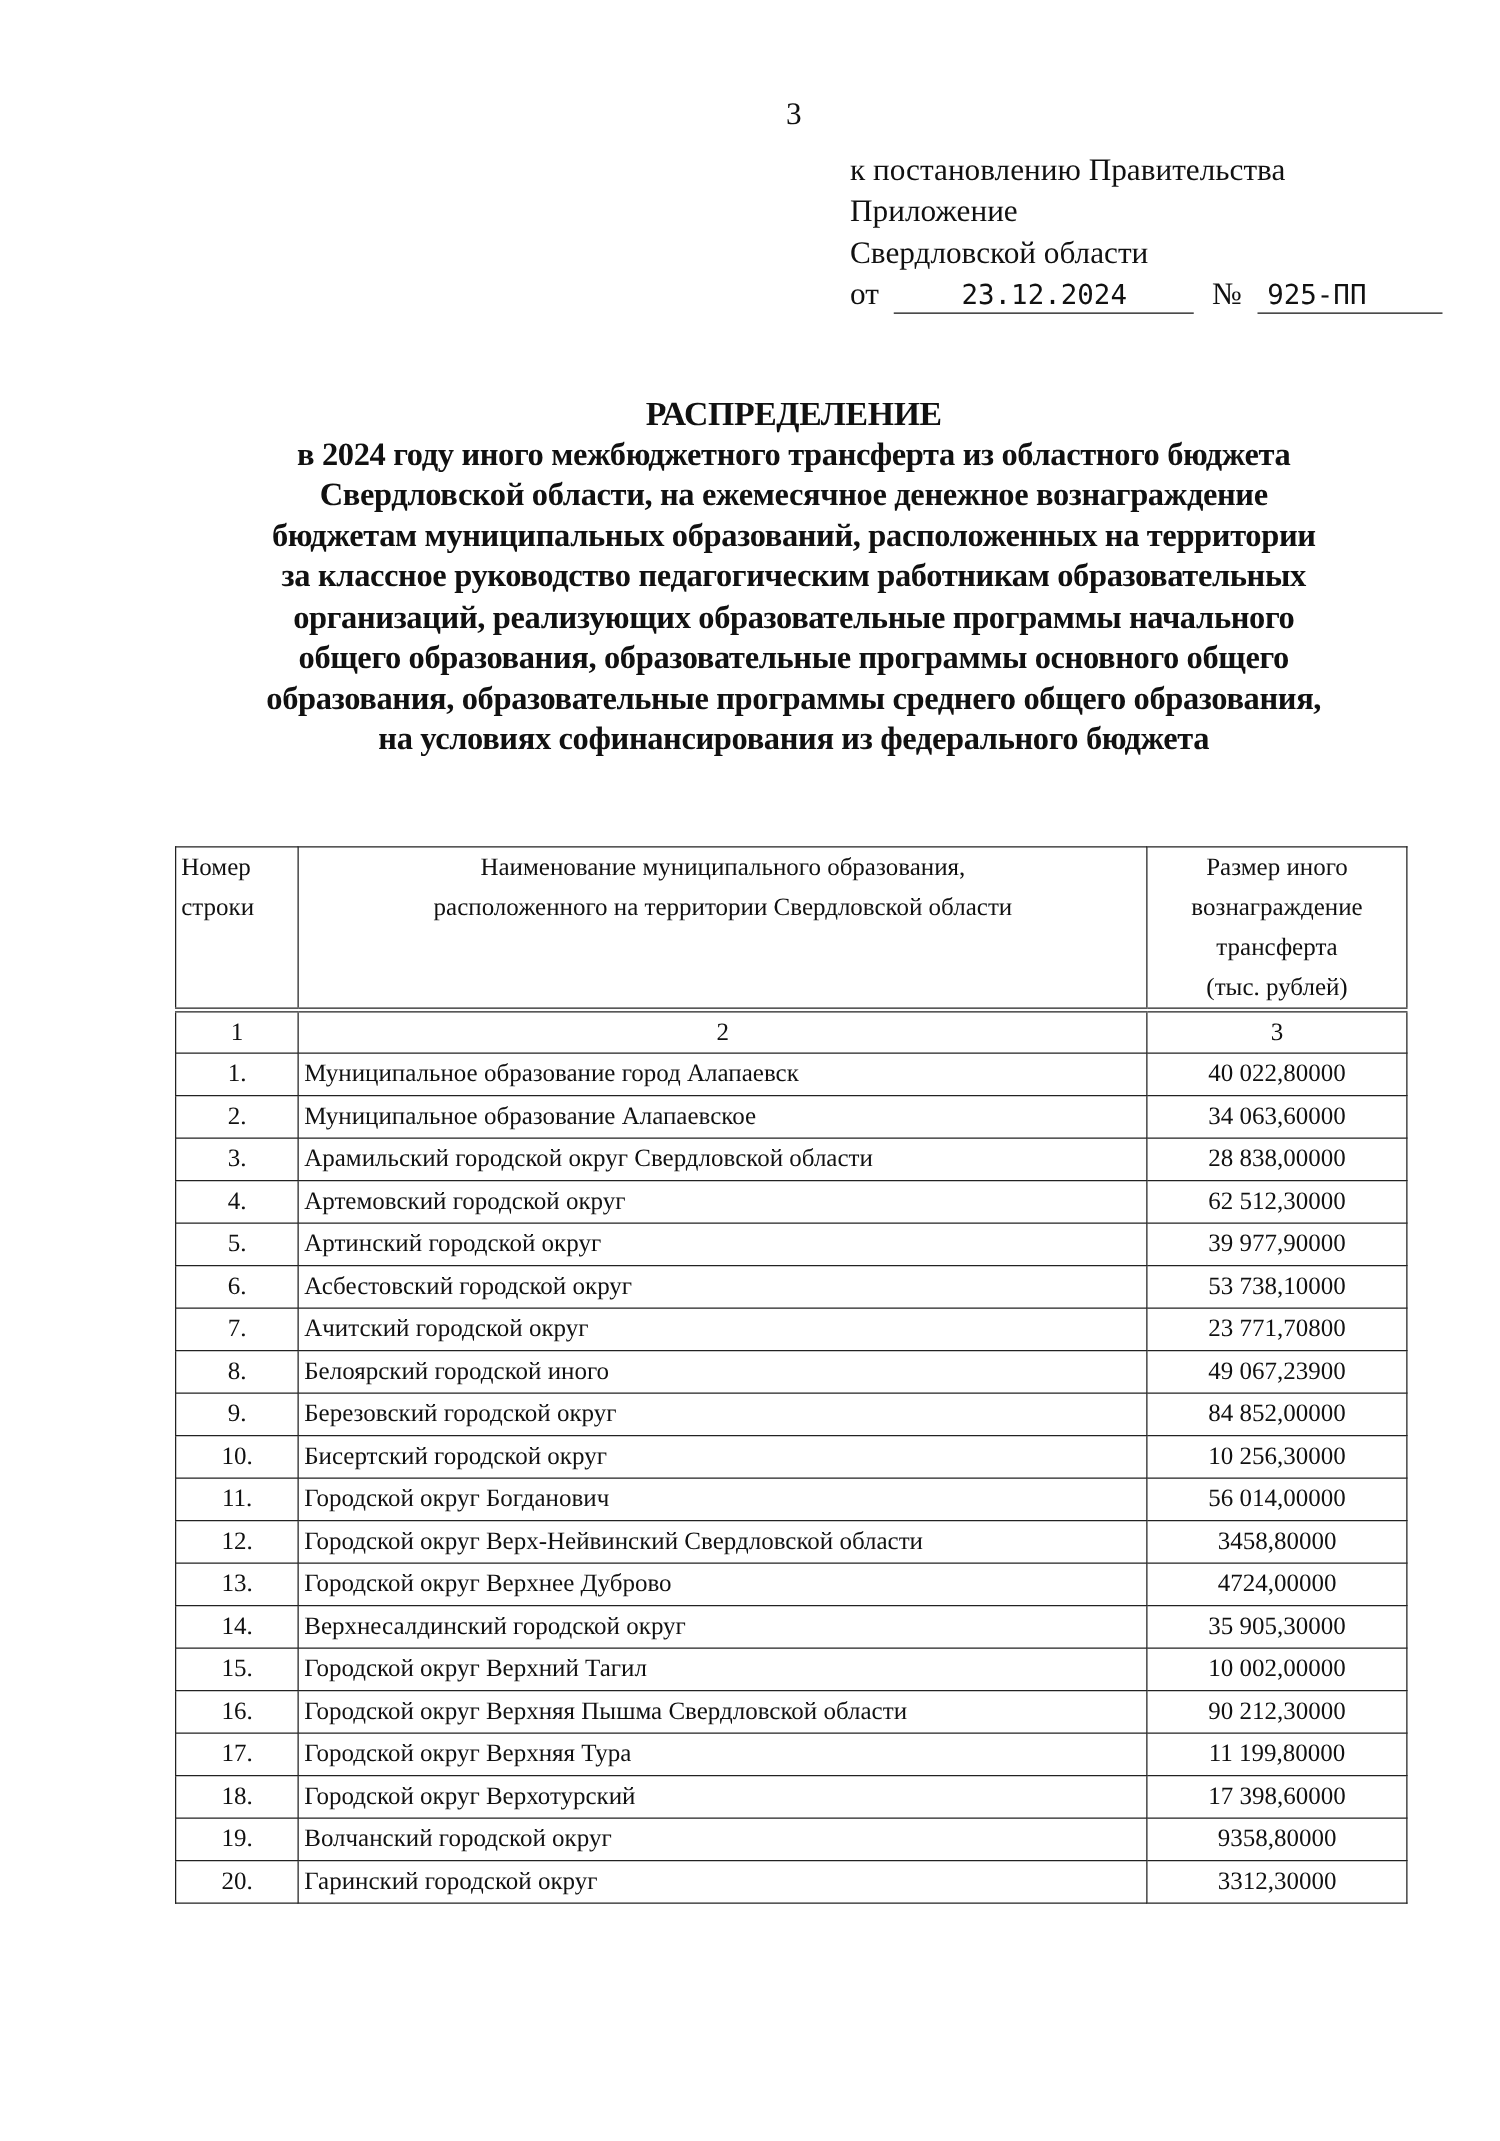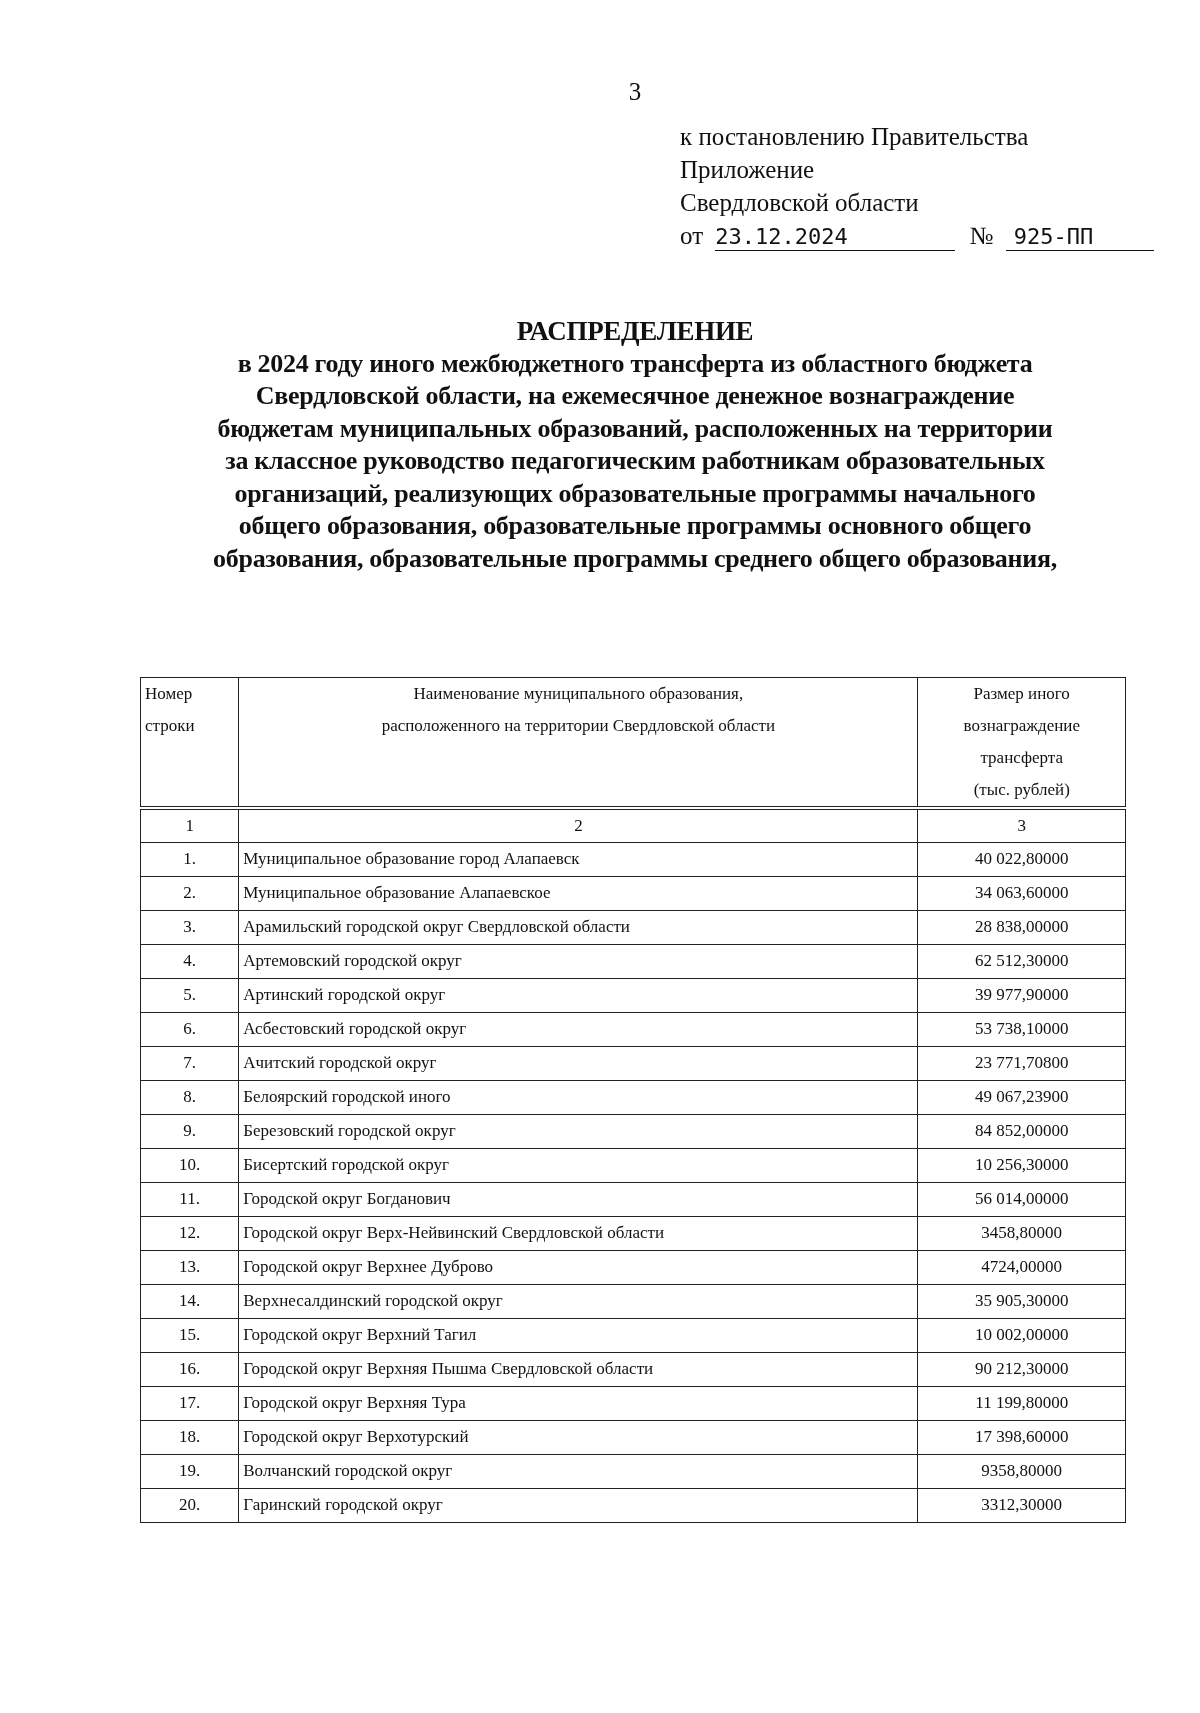--- a/index.html
+++ b/index.html
@@ -8,33 +8,33 @@
     font-family: "Liberation Serif", "DejaVu Serif", serif; color: #111;
   }
   .page-number {
     position: absolute; top: 78px; left: 0; width: 1270px; text-align: center;
     font-size: 25px;
   }
   .appendix {
     position: absolute; left: 680px; top: 120px; font-size: 25px; line-height: 33px;
   }
   .appendix div { white-space: nowrap; }
-  .sig-line { display: inline-block; border-bottom: 1px solid #111; 
+  .sig-line { display: inline-block; border-bottom: 1px solid #111; text-align: center;
     font-family: "DejaVu Sans Mono", "Liberation Mono", monospace; font-size: 22px;
     line-height: 26px; vertical-align: baseline; }
   .sig-date { width: 240px; margin-left: 6px; }
   .sig-num { width: 148px; margin-left: 6px; text-align: left; padding-left: 8px; box-sizing: border-box;}
   .title-block {
     position: absolute; left: 150px; top: 315px; width: 970px; text-align: center;
     font-weight: bold; font-size: 26px; line-height: 32.5px; letter-spacing: -0.3px;
   }
   .title-block .heading { font-size: 27px; margin-bottom: 0; }
   table.dist {
     position: absolute; left: 140px; top: 677px; width: 986px;
-    border-collapse: collapse; font-size: 17px;
+    border-collapse: collapse; font-size: 20px;
   }
   table.dist td, table.dist th {
     border: 1.5px solid #222; padding: 0 4px; vertical-align: top; font-weight: normal;
     line-height: 32px;
   }
   table.dist thead th { line-height: 32px; }
   th.h-num { width: 90px; text-align: left; padding: 2px 2px 0 2px; }
   th.h-name { width: 680px; text-align: center; padding-top: 2px; }
   th.h-amount { width: 200px; text-align: center; padding: 2px 0 0 0; }
   tr.header-row th { height: 128px; border-bottom: 4px double #222; }
@@ -63,20 +63,21 @@
 
 <div class="title-block">
   <div class="heading">РАСПРЕДЕЛЕНИЕ</div>
   <div>в 2024 году иного межбюджетного трансферта из областного бюджета</div>
   <div>Свердловской области, на ежемесячное денежное вознаграждение</div>
   <div>бюджетам муниципальных образований, расположенных на территории</div>
   <div>за классное руководство педагогическим работникам образовательных</div>
   <div>организаций, реализующих образовательные программы начального</div>
   <div>общего образования, образовательные программы основного общего</div>
   <div>образования, образовательные программы среднего общего образования,</div>
+  <div>на условиях софинансирования из федерального бюджета</div>
 </div>
 
 <table class="dist">
   <thead>
     <tr class="header-row">
       <th class="h-num">
         <div>Номер</div>
         <div>строки</div>
       </th>
       <th class="h-name">

